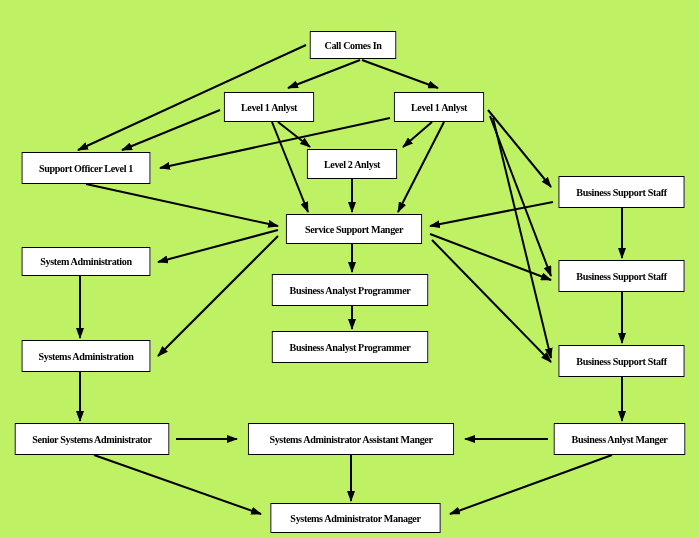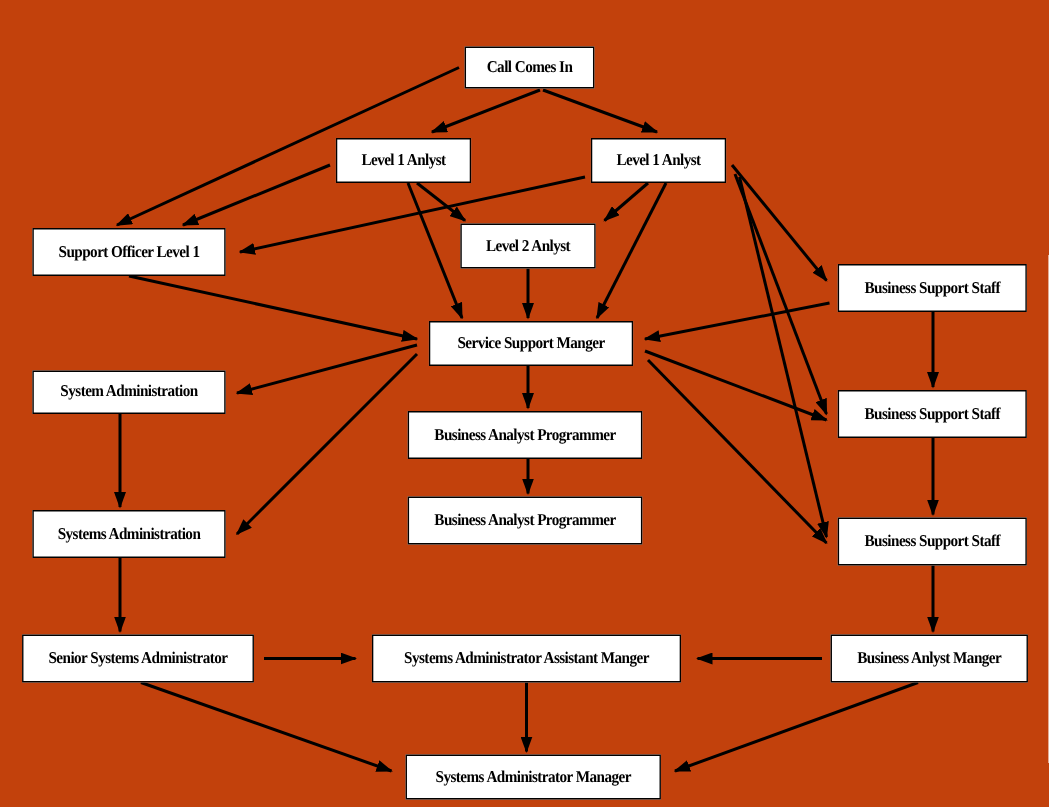--- a/index.html
+++ b/index.html
@@ -8,21 +8,21 @@
     padding: 0;
     background: #ffffff;
   }
   body {
     font-family: "Liberation Serif", "DejaVu Serif", serif;
   }
   #diagram-canvas {
     position: relative;
     width: 699px;
     height: 538px;
-    background: #c2410c;
+    background: #bef264;
     overflow: hidden;
     text-decoration: underline;
   }
   #edge-layer {
     position: absolute;
     left: 0;
     top: 0;
     width: 699px;
     height: 538px;
     pointer-events: none;

